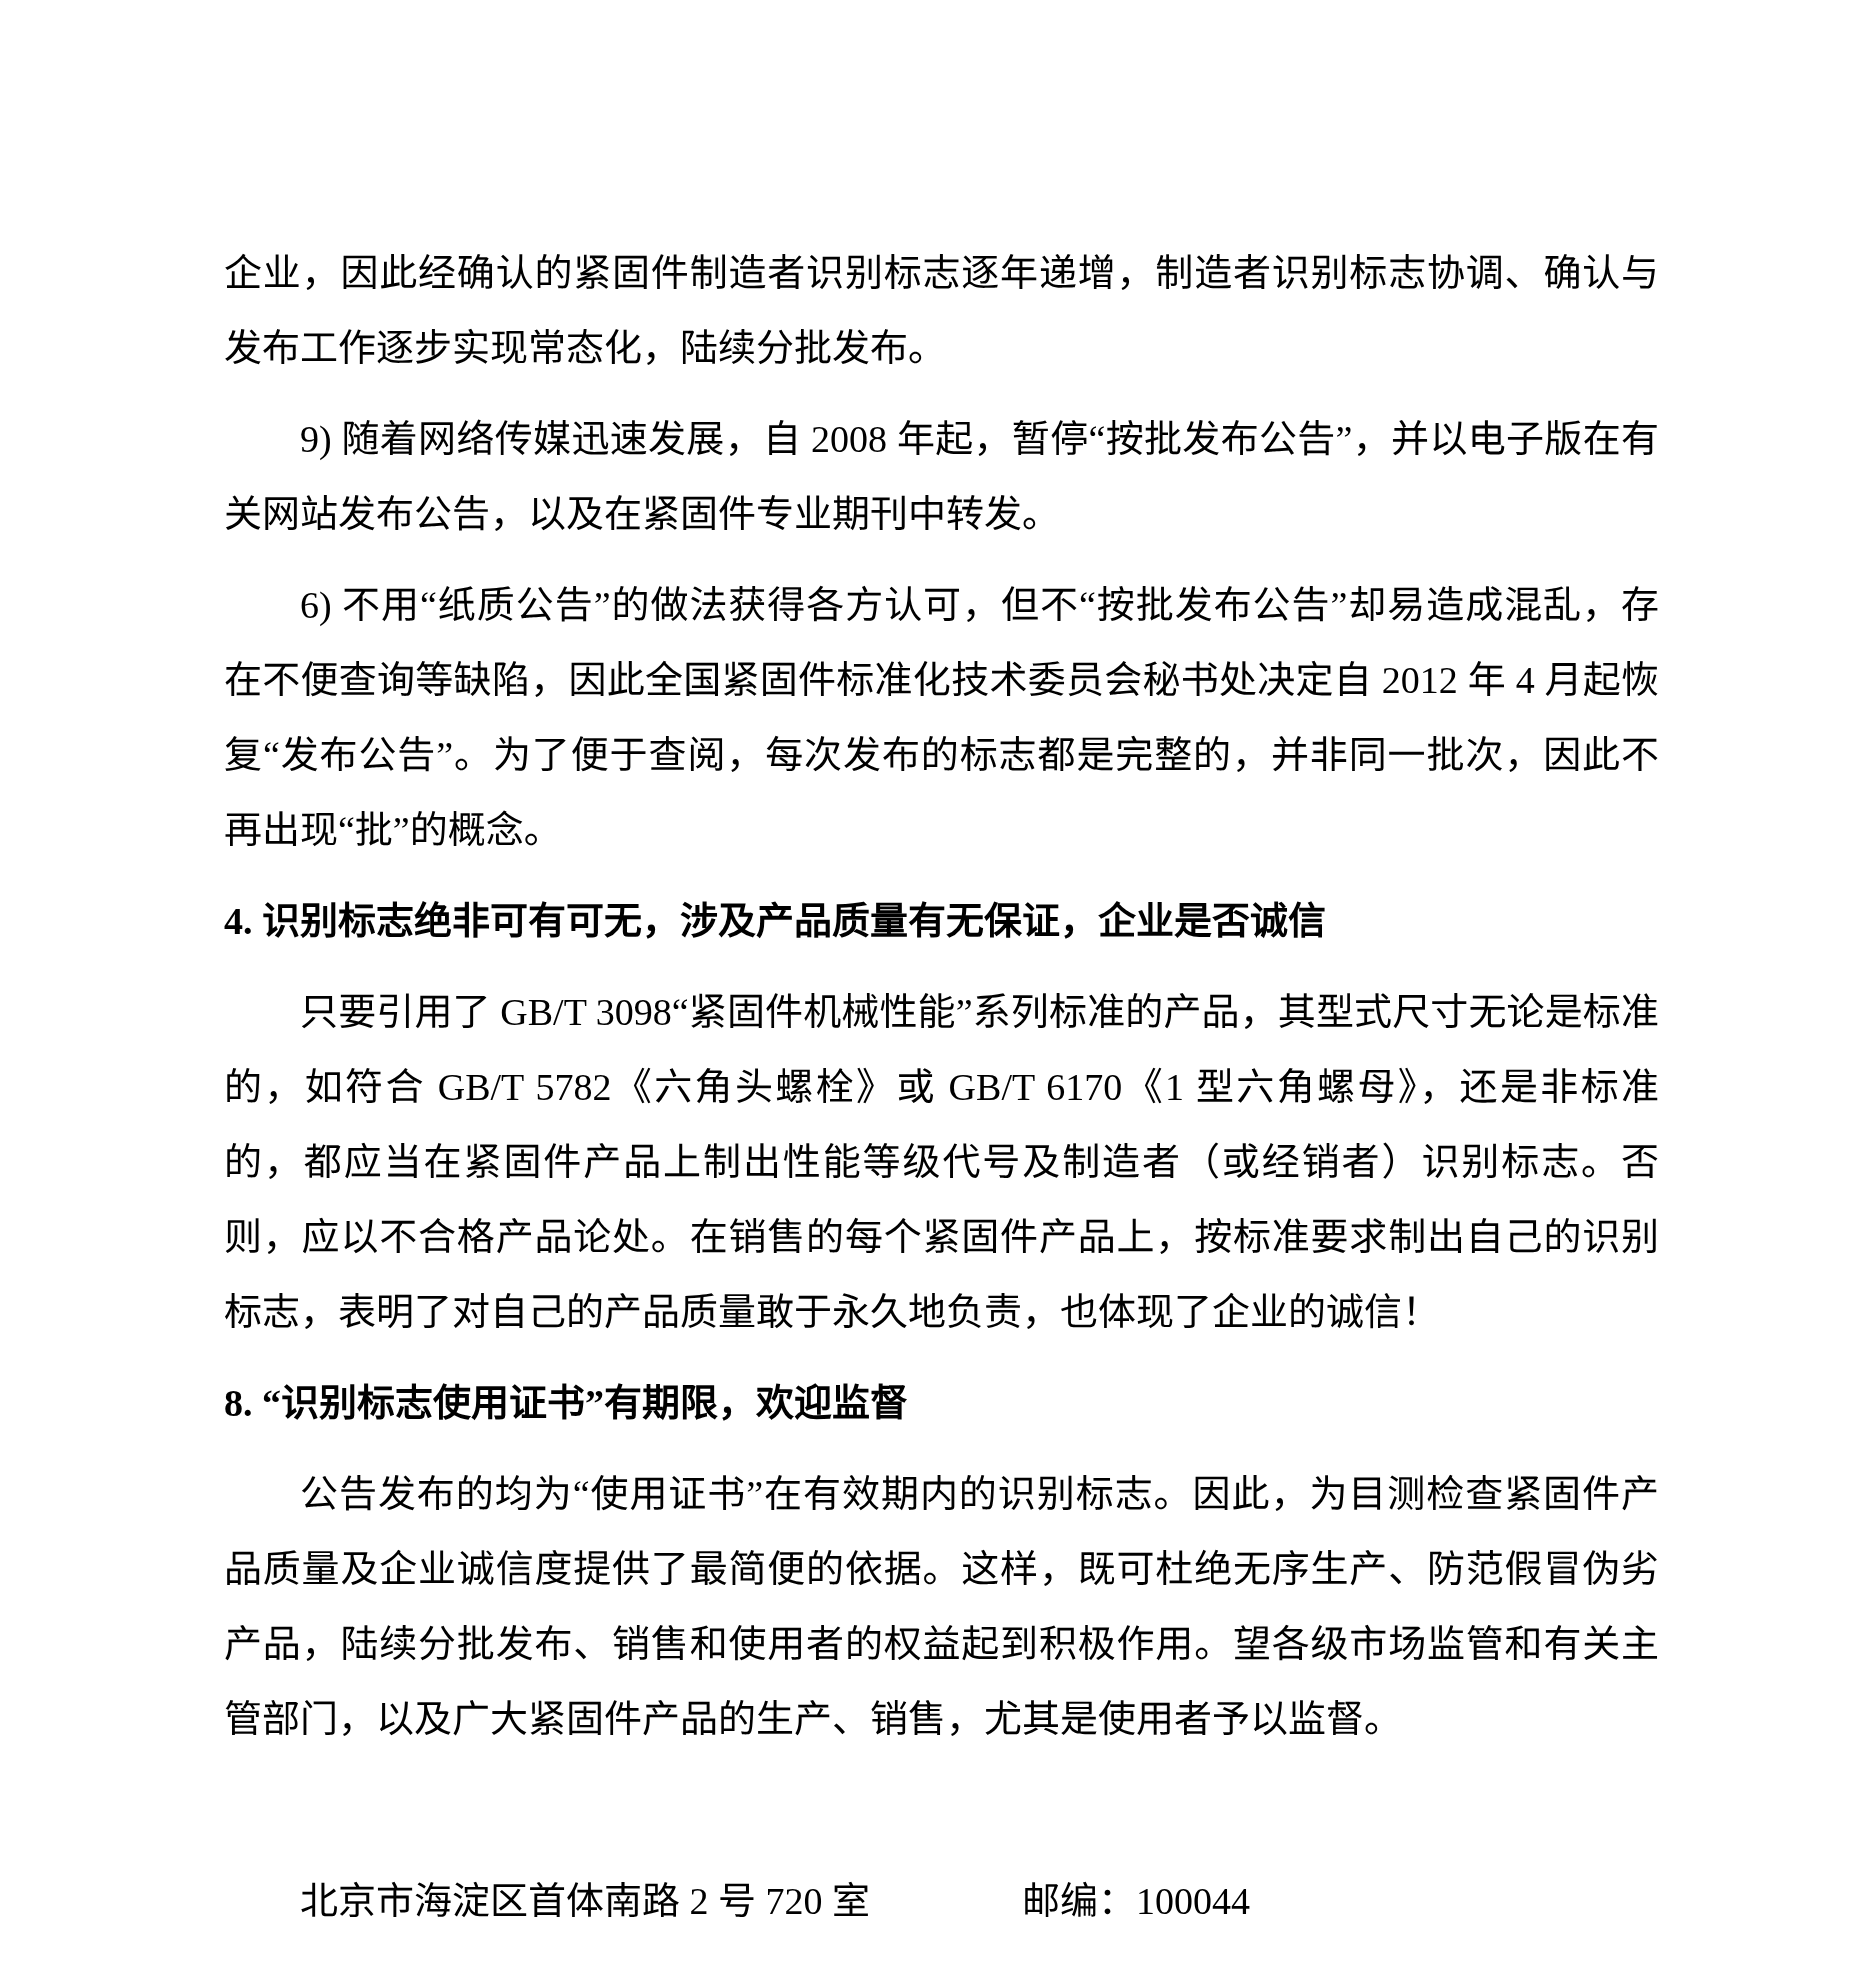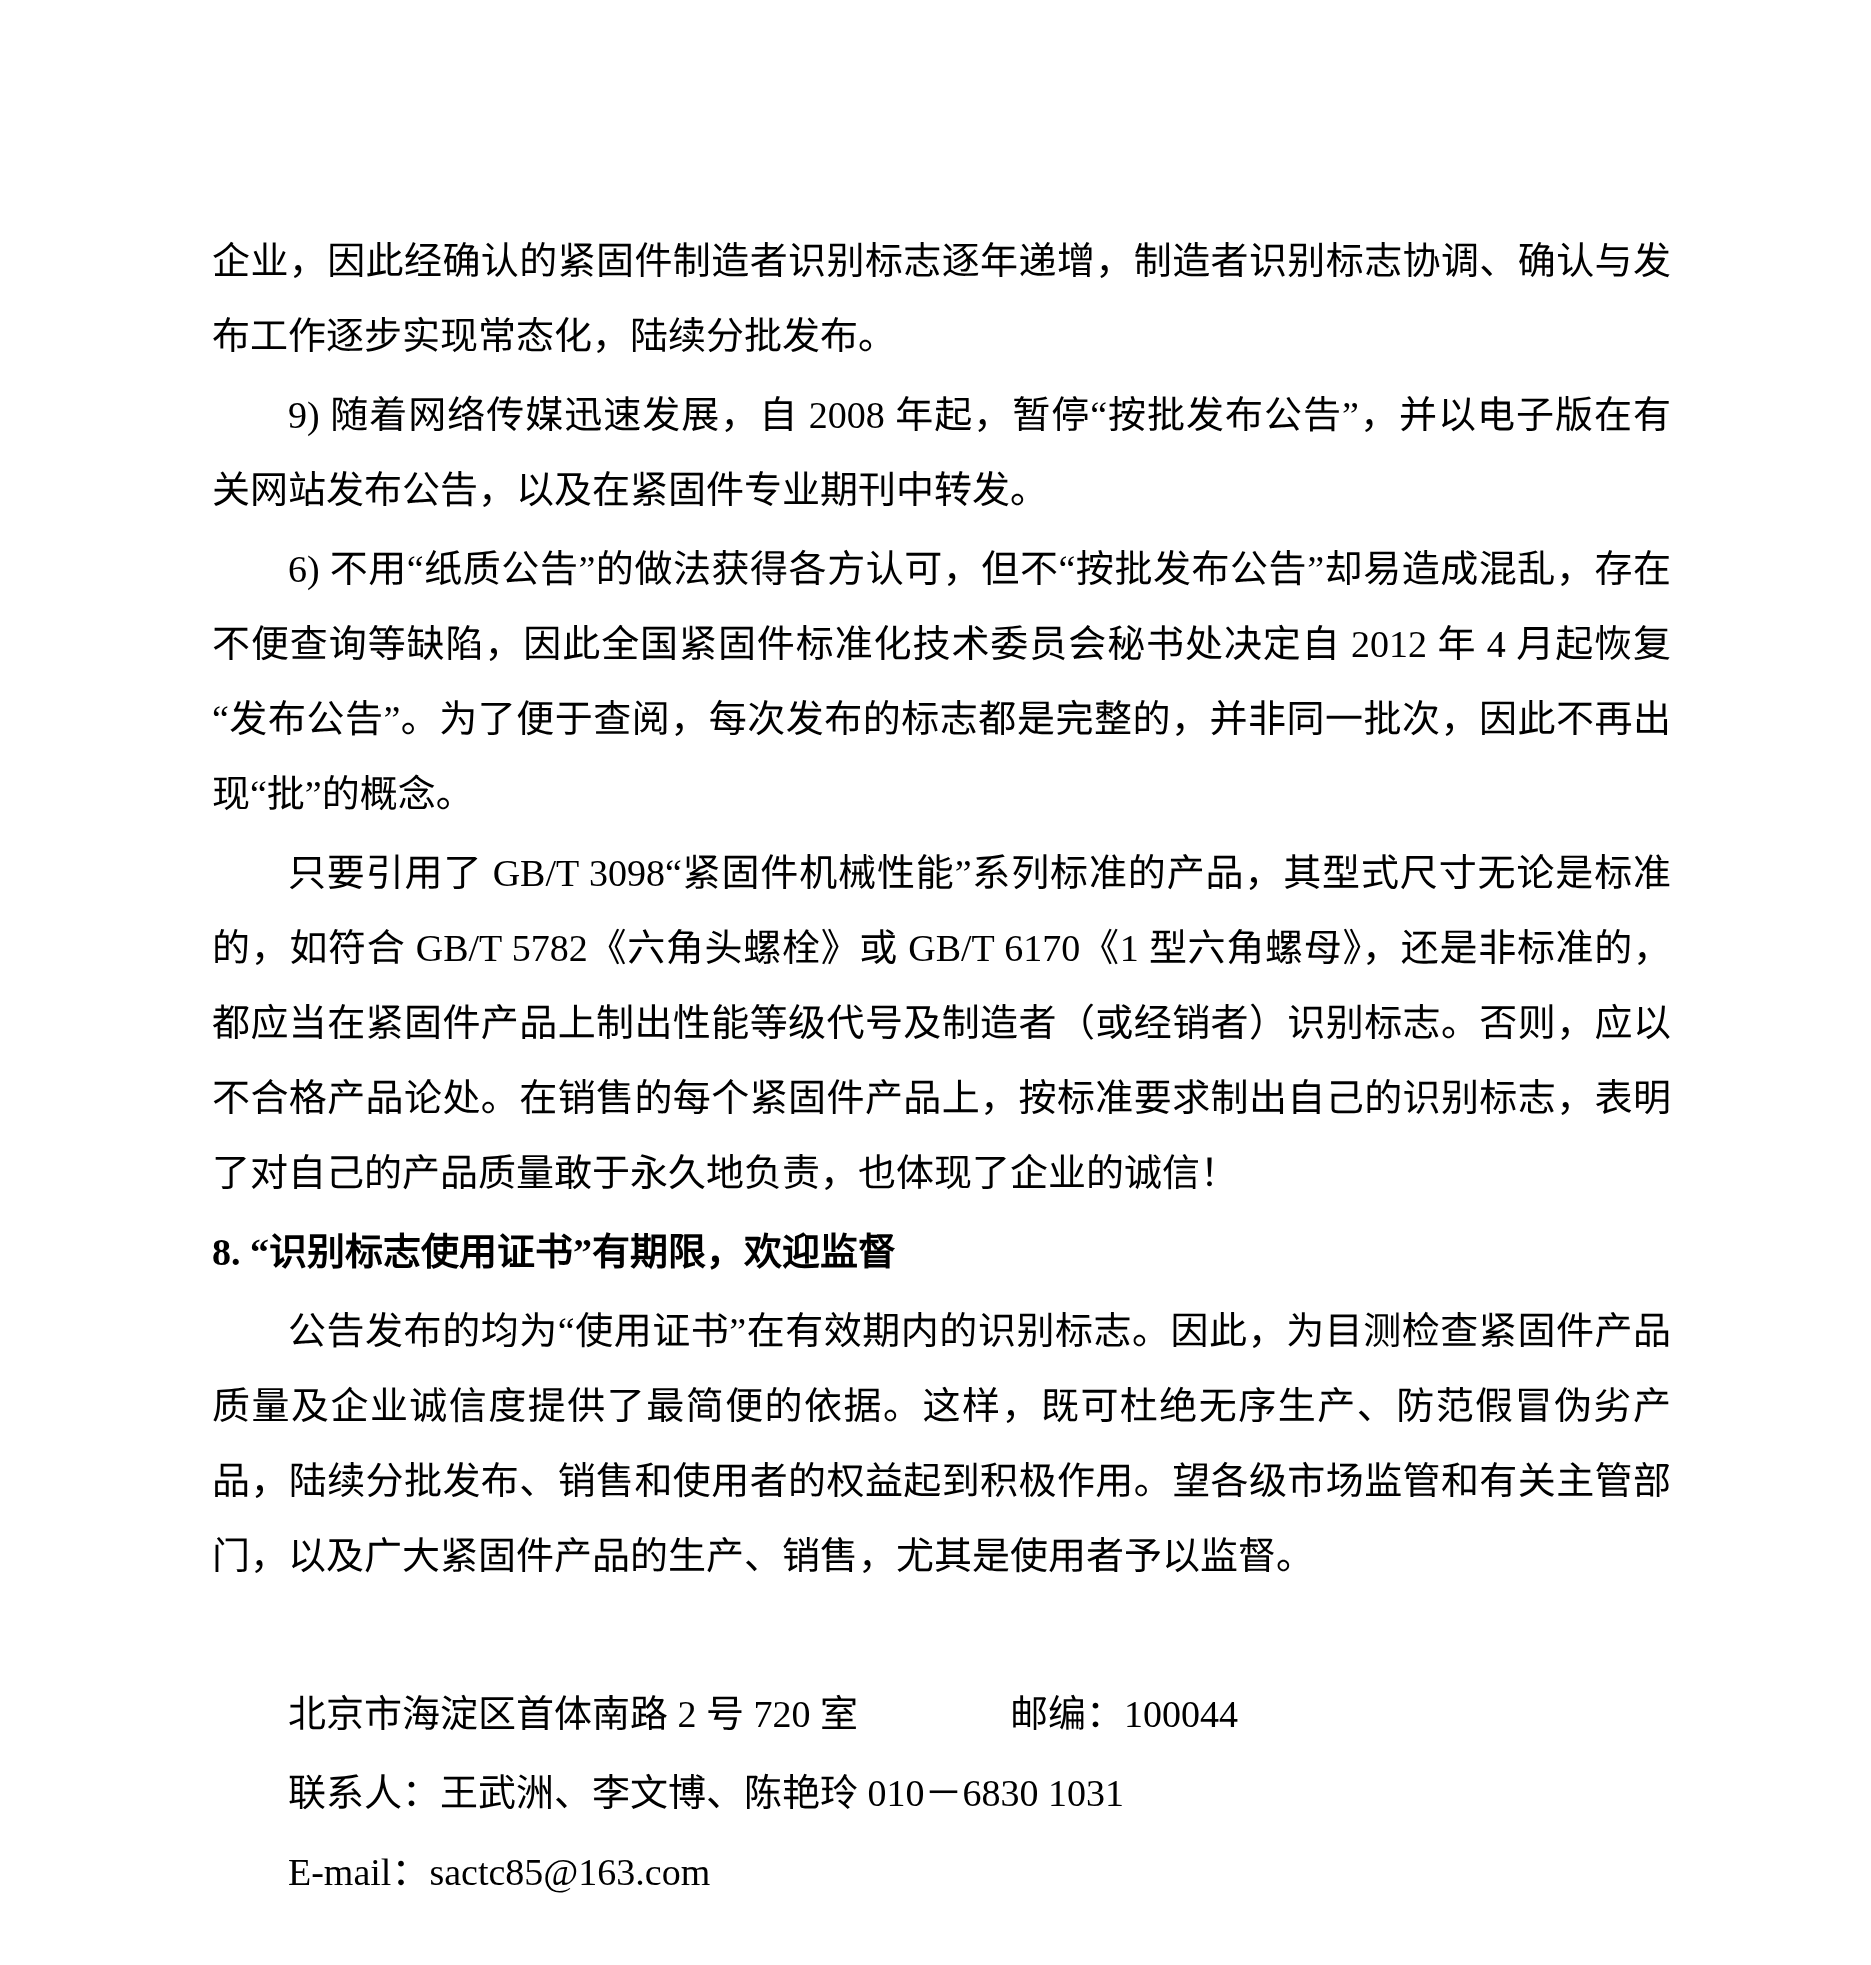--- a/index.html
+++ b/index.html
@@ -19,21 +19,21 @@
   .content {
     position: absolute;
     left: 208px;
     top: 220px;
     width: 1467px;
     font-size: 38px;
     line-height: 75px;
     text-align: justify;
   }
   .content p {
-    margin: 4px;
+    margin: 16px;
     padding: 0;
   }
   .indent {
     text-indent: 2em;
   }
   .heading {
     font-weight: bold;
     text-indent: 0;
   }
   .blank-line {
@@ -45,20 +45,21 @@
   }
 </style>
 </head>
 <body>
 
 <div class="page">
   <div class="content">
     <p>企业，因此经确认的紧固件制造者识别标志逐年递增，制造者识别标志协调、确认与发布工作逐步实现常态化，陆续分批发布。</p>
     <p class="indent">9) 随着网络传媒迅速发展，自 2008 年起，暂停“按批发布公告”，并以电子版在有关网站发布公告，以及在紧固件专业期刊中转发。</p>
     <p class="indent">6) 不用“纸质公告”的做法获得各方认可，但不“按批发布公告”却易造成混乱，存在不便查询等缺陷，因此全国紧固件标准化技术委员会秘书处决定自 2012 年 4 月起恢复“发布公告”。为了便于查阅，每次发布的标志都是完整的，并非同一批次，因此不再出现“批”的概念。</p>
+    <p class="heading">4. 识别标志绝非可有可无，涉及产品质量有无保证，企业是否诚信</p>
     <p class="indent">只要引用了 GB/T 3098“紧固件机械性能”系列标准的产品，其型式尺寸无论是标准的，如符合 GB/T 5782《六角头螺栓》或 GB/T 6170《1 型六角螺母》，还是非标准的，都应当在紧固件产品上制出性能等级代号及制造者（或经销者）识别标志。否则，应以不合格产品论处。在销售的每个紧固件产品上，按标准要求制出自己的识别标志，表明了对自己的产品质量敢于永久地负责，也体现了企业的诚信！</p>
     <p class="heading">8. “识别标志使用证书”有期限，欢迎监督</p>
     <p class="indent">公告发布的均为“使用证书”在有效期内的识别标志。因此，为目测检查紧固件产品质量及企业诚信度提供了最简便的依据。这样，既可杜绝无序生产、防范假冒伪劣产品，陆续分批发布、销售和使用者的权益起到积极作用。望各级市场监管和有关主管部门，以及广大紧固件产品的生产、销售，尤其是使用者予以监督。</p>
 
     <div class="blank-line"></div>
 
     <p class="indent"><span>北京市海淀区首体南路 2 号 720 室</span><span class="addr-spacer"></span><span>邮编：100044</span></p>
     <p class="indent">联系人：王武洲、李文博、陈艳玲 010－6830 1031</p>
     <p class="indent">E-mail：sactc85@163.com</p>
   </div>

